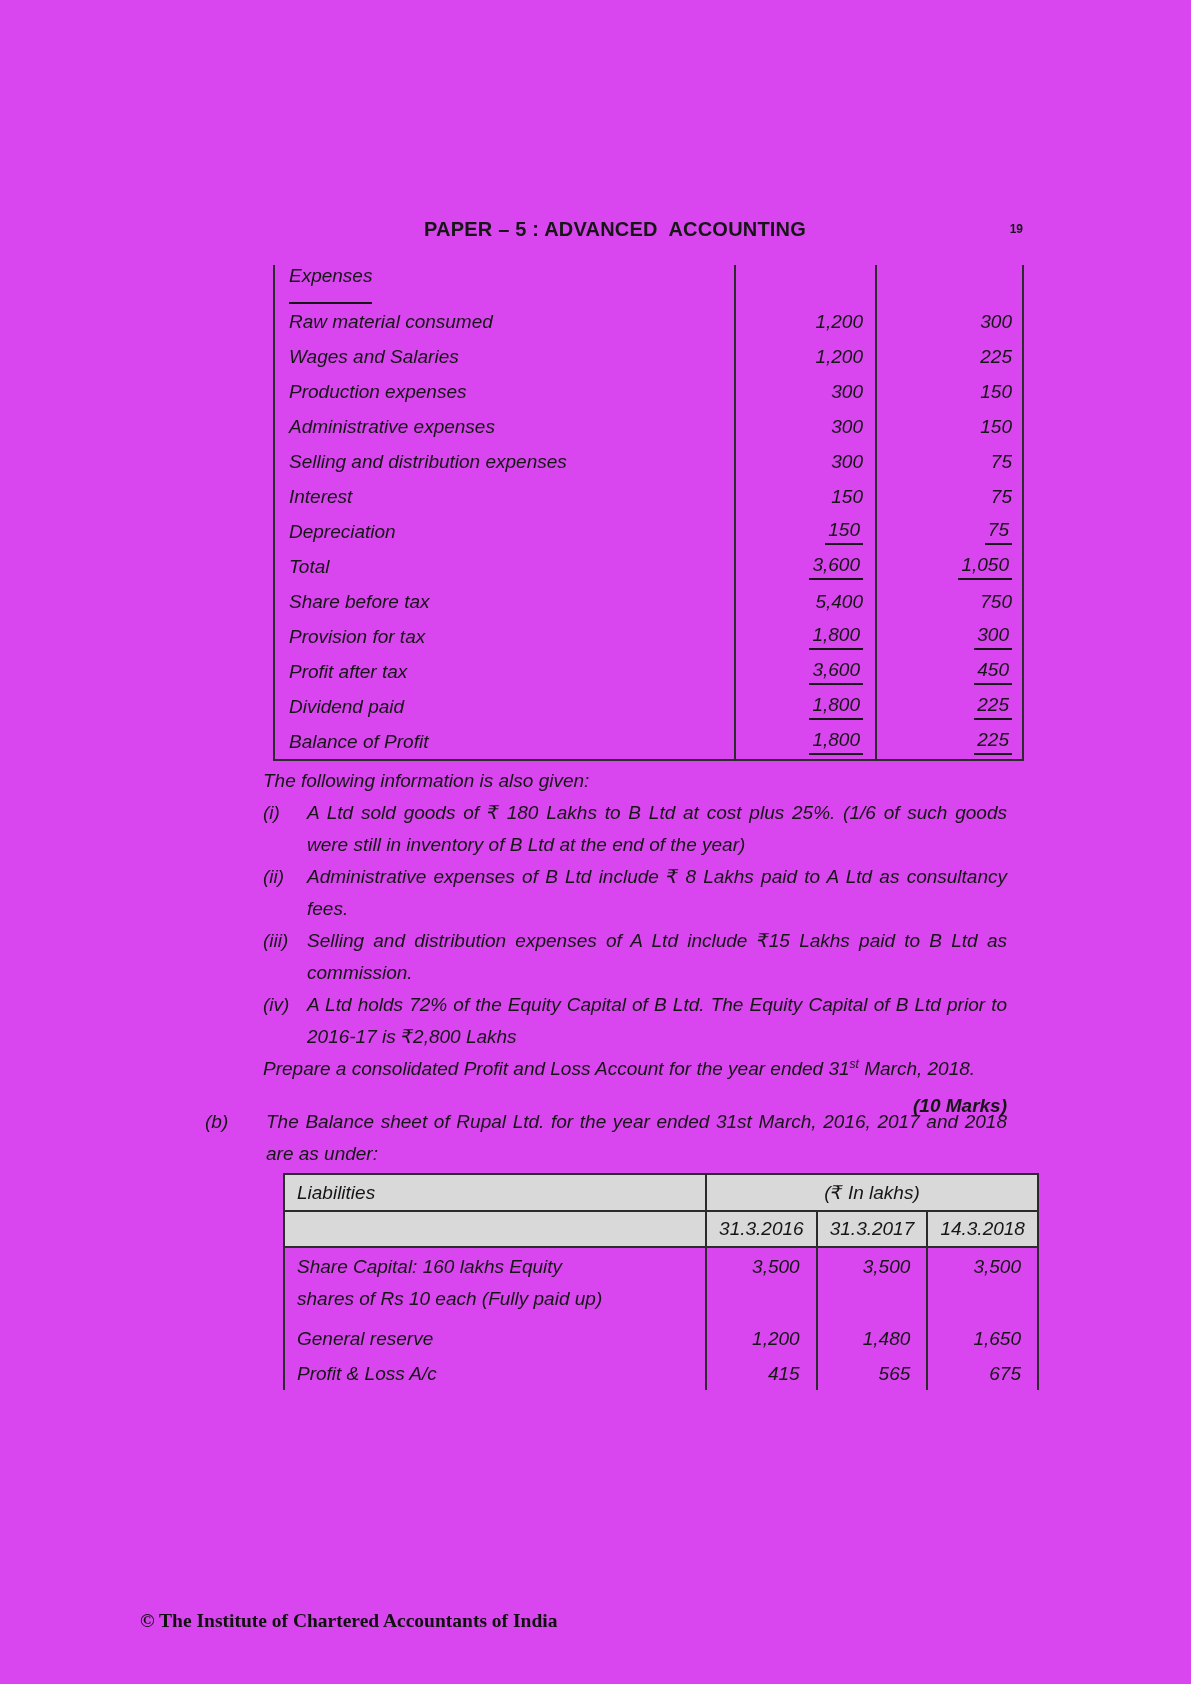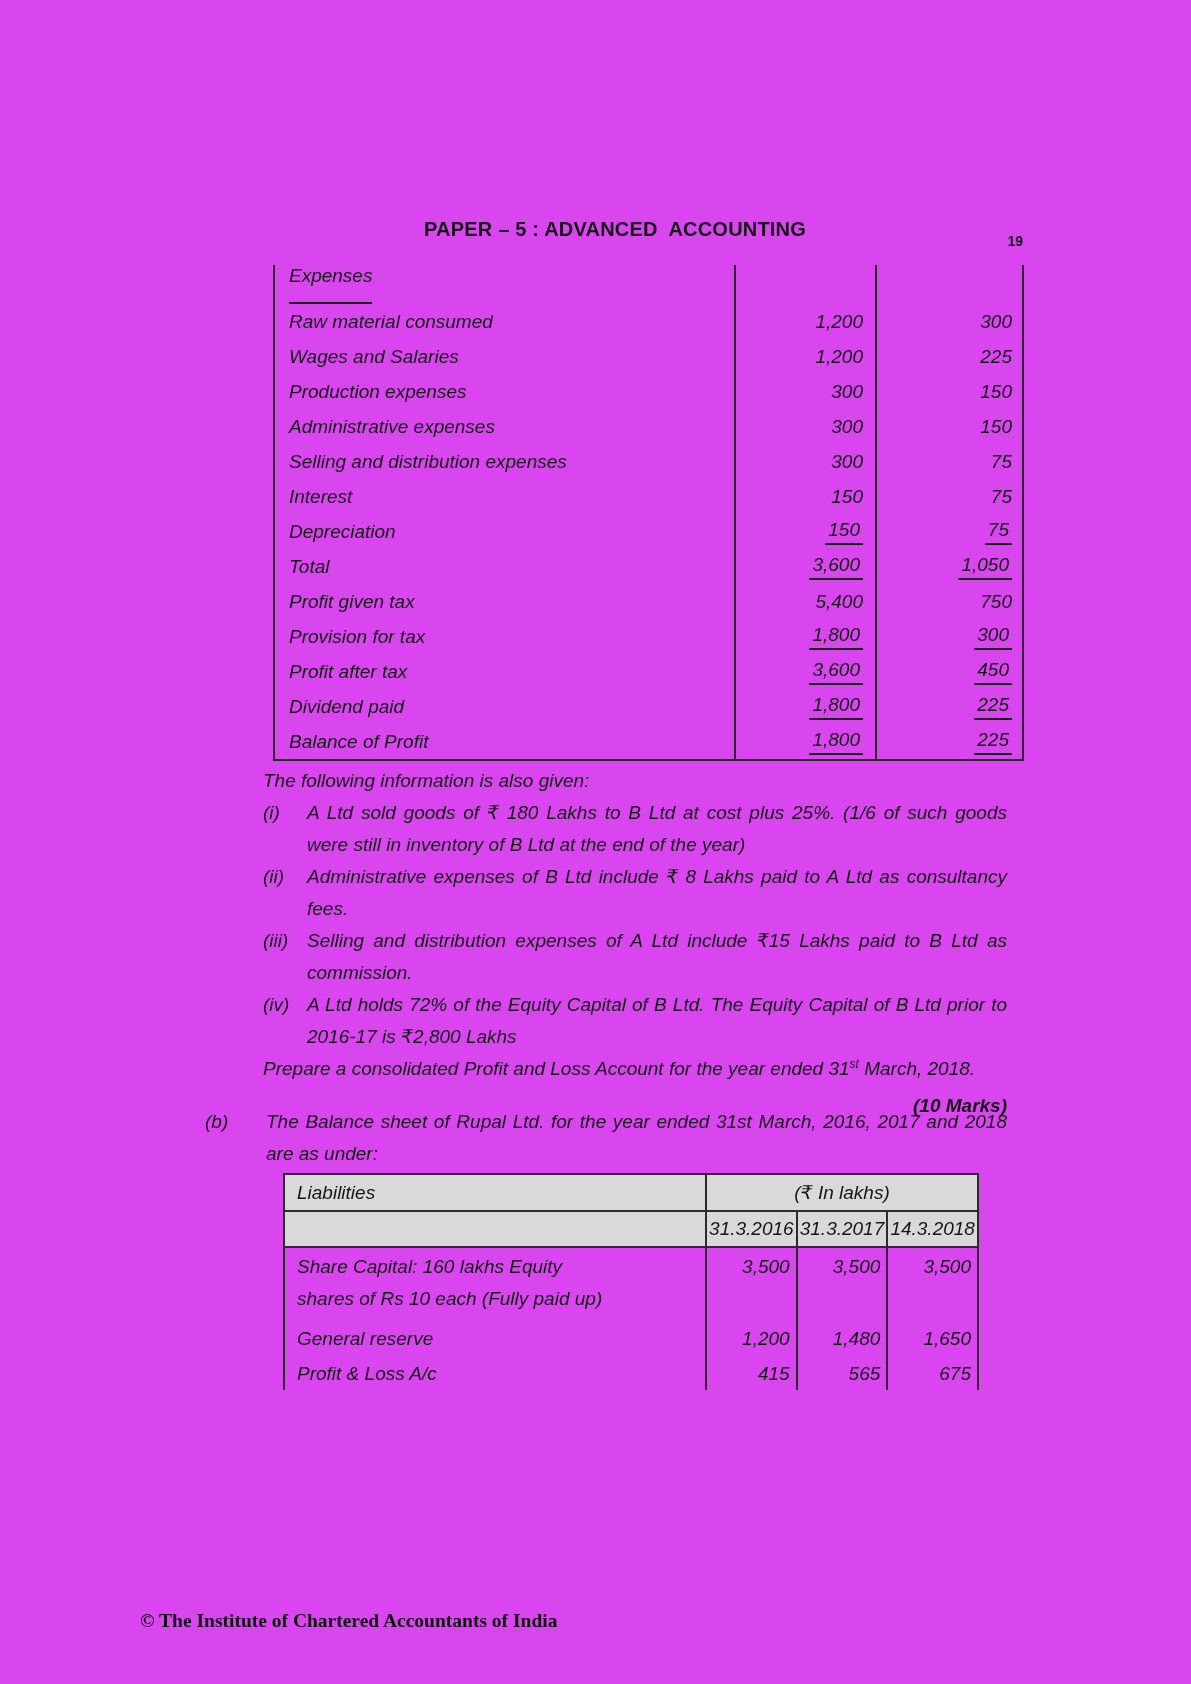--- a/index.html
+++ b/index.html
@@ -6,21 +6,21 @@
   .page{
     position:relative;width:1191px;height:1684px;background:#d946ef;overflow:hidden;
     font-family:"Liberation Sans","DejaVu Sans",sans-serif;color:#161616;
   }
   
   .hdr{position:absolute;left:205px;top:216px;width:820px;height:26px;}
   .hdr-title{
     text-align:center;font-weight:bold;font-size:20px;line-height:26px;
     white-space:pre;letter-spacing:.2px;
   }
-  .hdr-num{position:absolute;right:2px;top:12px;font-weight:bold;font-size:14px;line-height:26px;}
+  .hdr-num{position:absolute;right:2px;top:0;font-weight:bold;font-size:12px;line-height:26px;}
   
   .t1{
     position:absolute;left:273px;top:265px;width:707px;
     border-collapse:collapse;table-layout:fixed;
     border-left:2px solid #2b2b2b;border-right:2px solid #2b2b2b;border-bottom:2px solid #2b2b2b;
     font-style:italic;font-size:19px;
   }
   .t1 td{height:35px;padding:0;vertical-align:middle;}
   .t1 td.lbl{width:445px;padding-left:14px;border-right:2px solid #2b2b2b;}
   .t1 td.col-a{width:127px;text-align:right;padding-right:12px;border-right:2px solid #2b2b2b;}
@@ -41,32 +41,32 @@
   sup{font-size:12px;vertical-align:super;line-height:0;}
   
   .partb{
     position:absolute;left:205px;top:1106px;width:802px;
     font-style:italic;font-size:19px;line-height:32px;
   }
   .pb-mk{position:absolute;left:0;top:0;}
   .pb-tx{margin-left:61px;text-align:justify;}
   
   .t2{
-    position:absolute;left:283px;top:1173px;width:696px;
+    position:absolute;left:283px;top:1173px;width:756px;
     border-collapse:collapse;table-layout:fixed;
     font-style:italic;font-size:19px;
   }
   .t2 td{border:2px solid #2b2b2b;padding:0;vertical-align:middle;}
   .t2 tr.h1 td{height:35px;background:#d9d9d9;}
   .t2 tr.h2 td{height:34px;background:#d9d9d9;text-align:center;}
   .t2 td.lbl2{width:408px;padding-left:12px;text-align:left;}
   .t2 td.span-h{text-align:center;}
   .t2 td.yr{width:110px;}
   .t2 tr.data td{border-top:none;border-bottom:none;vertical-align:top;line-height:32px;}
-  .t2 tr.data td.num2{text-align:right;padding-right:6px;}
+  .t2 tr.data td.num2{text-align:right;padding-right:16px;}
   .t2 tr.data td{padding-top:3px;}
   .t2 tr.tall td{height:69px;}
   .t2 tr.short td{height:32px;}
   
   .footer{
     position:absolute;left:140px;top:1610px;
     font-family:"Liberation Serif","DejaVu Serif",serif;font-weight:bold;font-size:19.5px;color:#111;
   }
 </style>
 </head>
@@ -120,21 +120,21 @@
           <td class="lbl"><span>Depreciation</span></td>
           <td class="col-a"><span class="uv">150</span></td>
           <td class="col-b"><span class="uv">75</span></td>
         </tr>
         <tr>
           <td class="lbl"><span>Total</span></td>
           <td class="col-a"><span class="uv">3,600</span></td>
           <td class="col-b"><span class="uv">1,050</span></td>
         </tr>
         <tr>
-          <td class="lbl"><span>Profit given tax</span></td>
+          <td class="lbl"><span>Share before tax</span></td>
           <td class="col-a"><span>5,400</span></td>
           <td class="col-b"><span>750</span></td>
         </tr>
         <tr>
           <td class="lbl"><span>Provision for tax</span></td>
           <td class="col-a"><span class="uv">1,800</span></td>
           <td class="col-b"><span class="uv">300</span></td>
         </tr>
         <tr>
           <td class="lbl"><span>Profit after tax</span></td>

